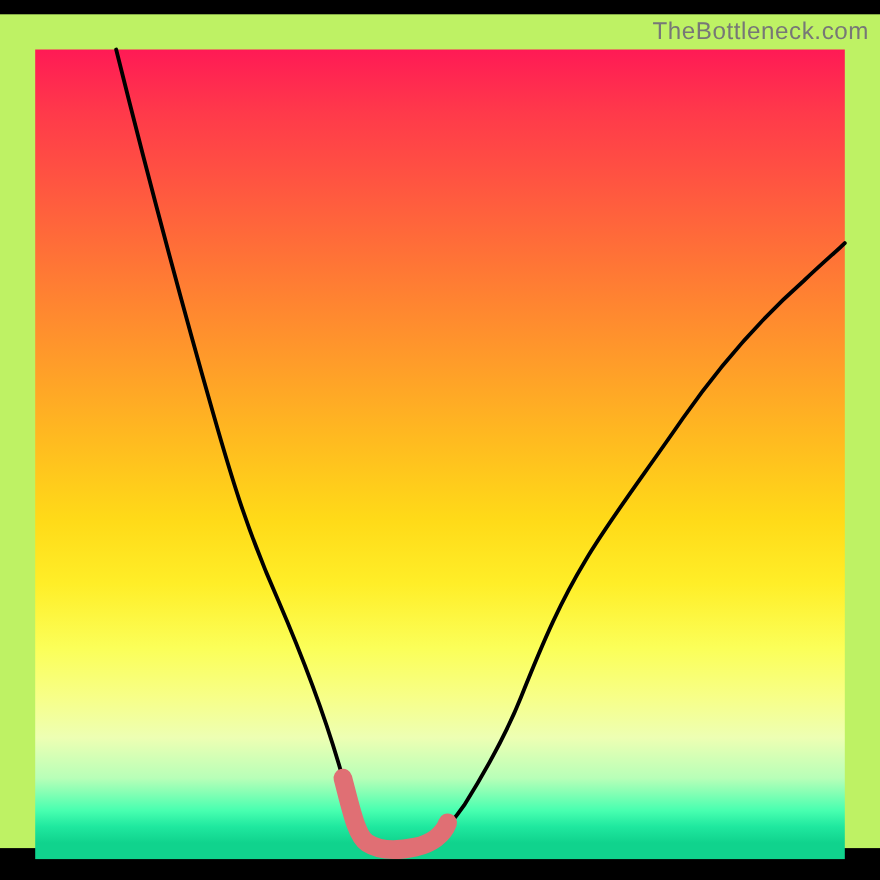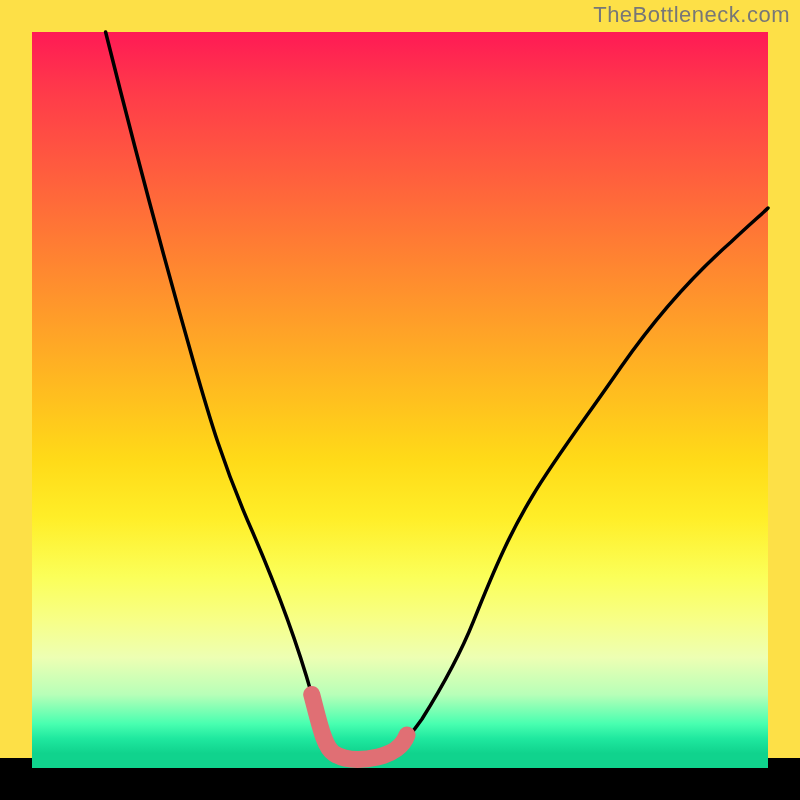--- a/index.html
+++ b/index.html
@@ -7,24 +7,24 @@
     padding: 0;
     width: 800px;
     height: 800px;
     background: #000;
     overflow: hidden;
     font-family: Arial, Helvetica, sans-serif;
   }
   .frame {
     position: absolute;
     left: 0;
-    top: 0;
+    top: 13px;
     width: 800px;
     height: 758px;
-    background: #fde047;
+    background: #bef264;
   }
   .watermark {
     position: absolute;
     top: 2px;
     right: 10px;
     color: #777;
     font-size: 22px;
     font-weight: 500;
     letter-spacing: 0.5px;
     z-index: 10;

